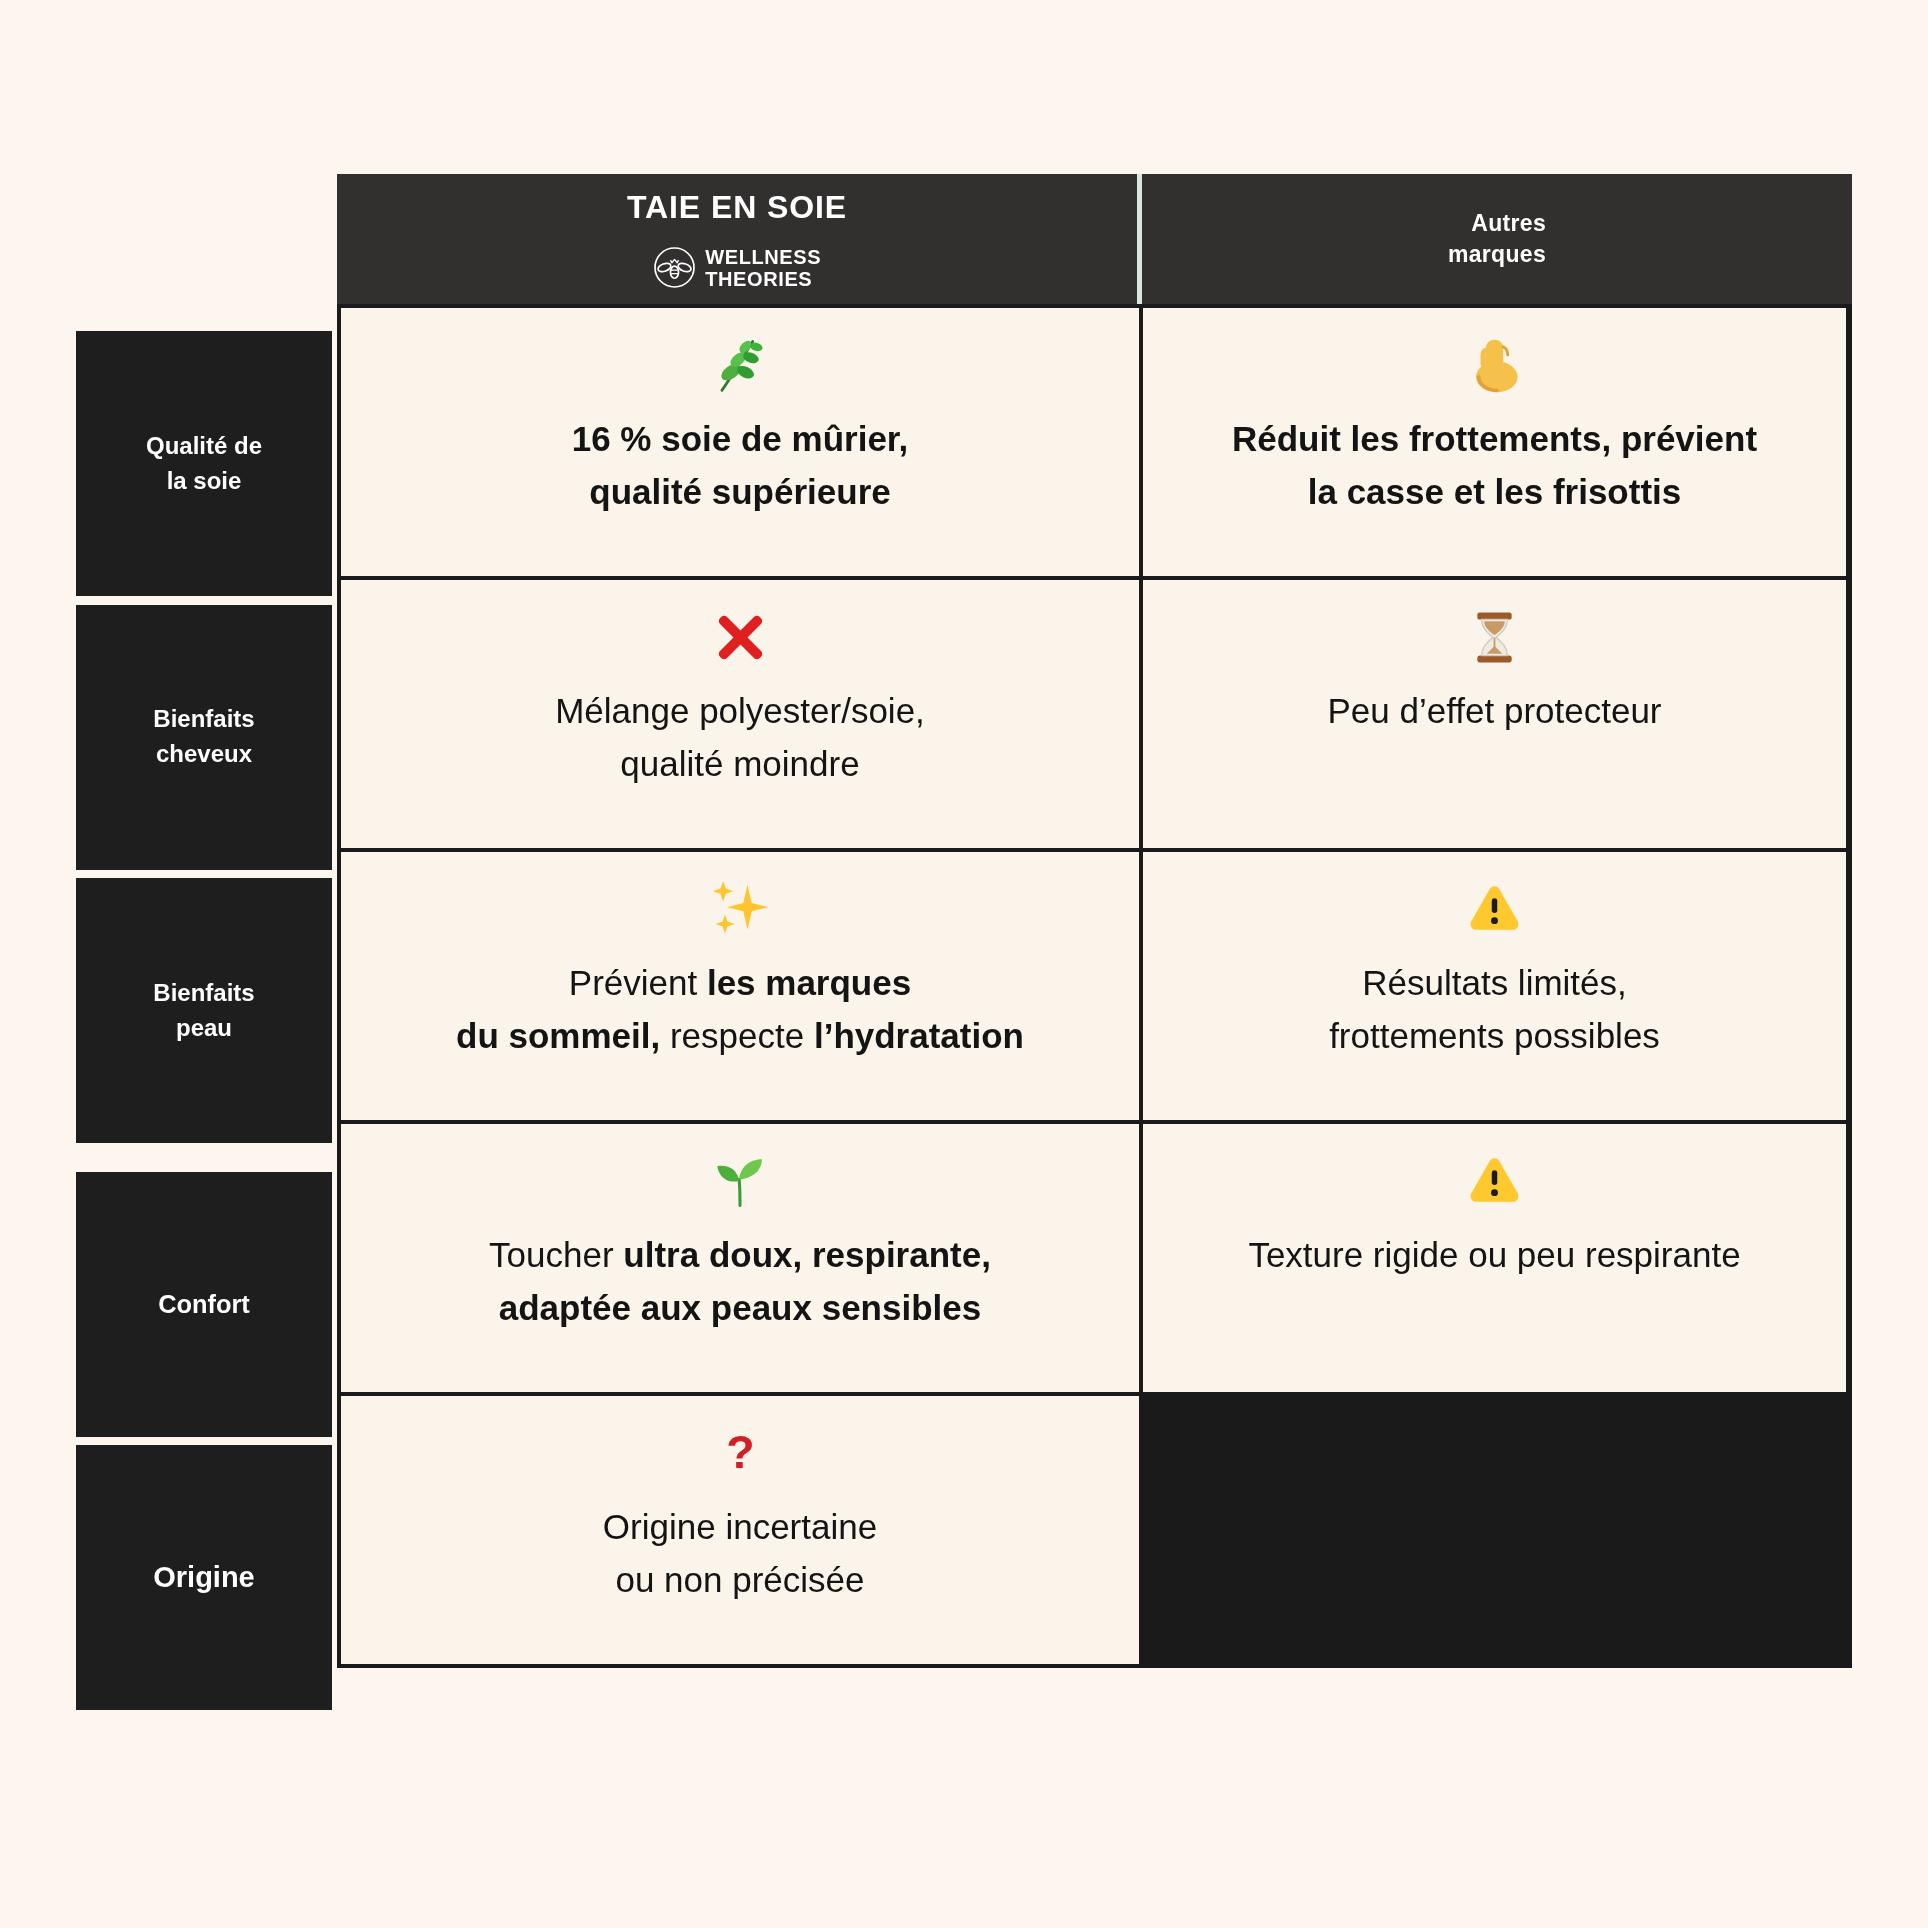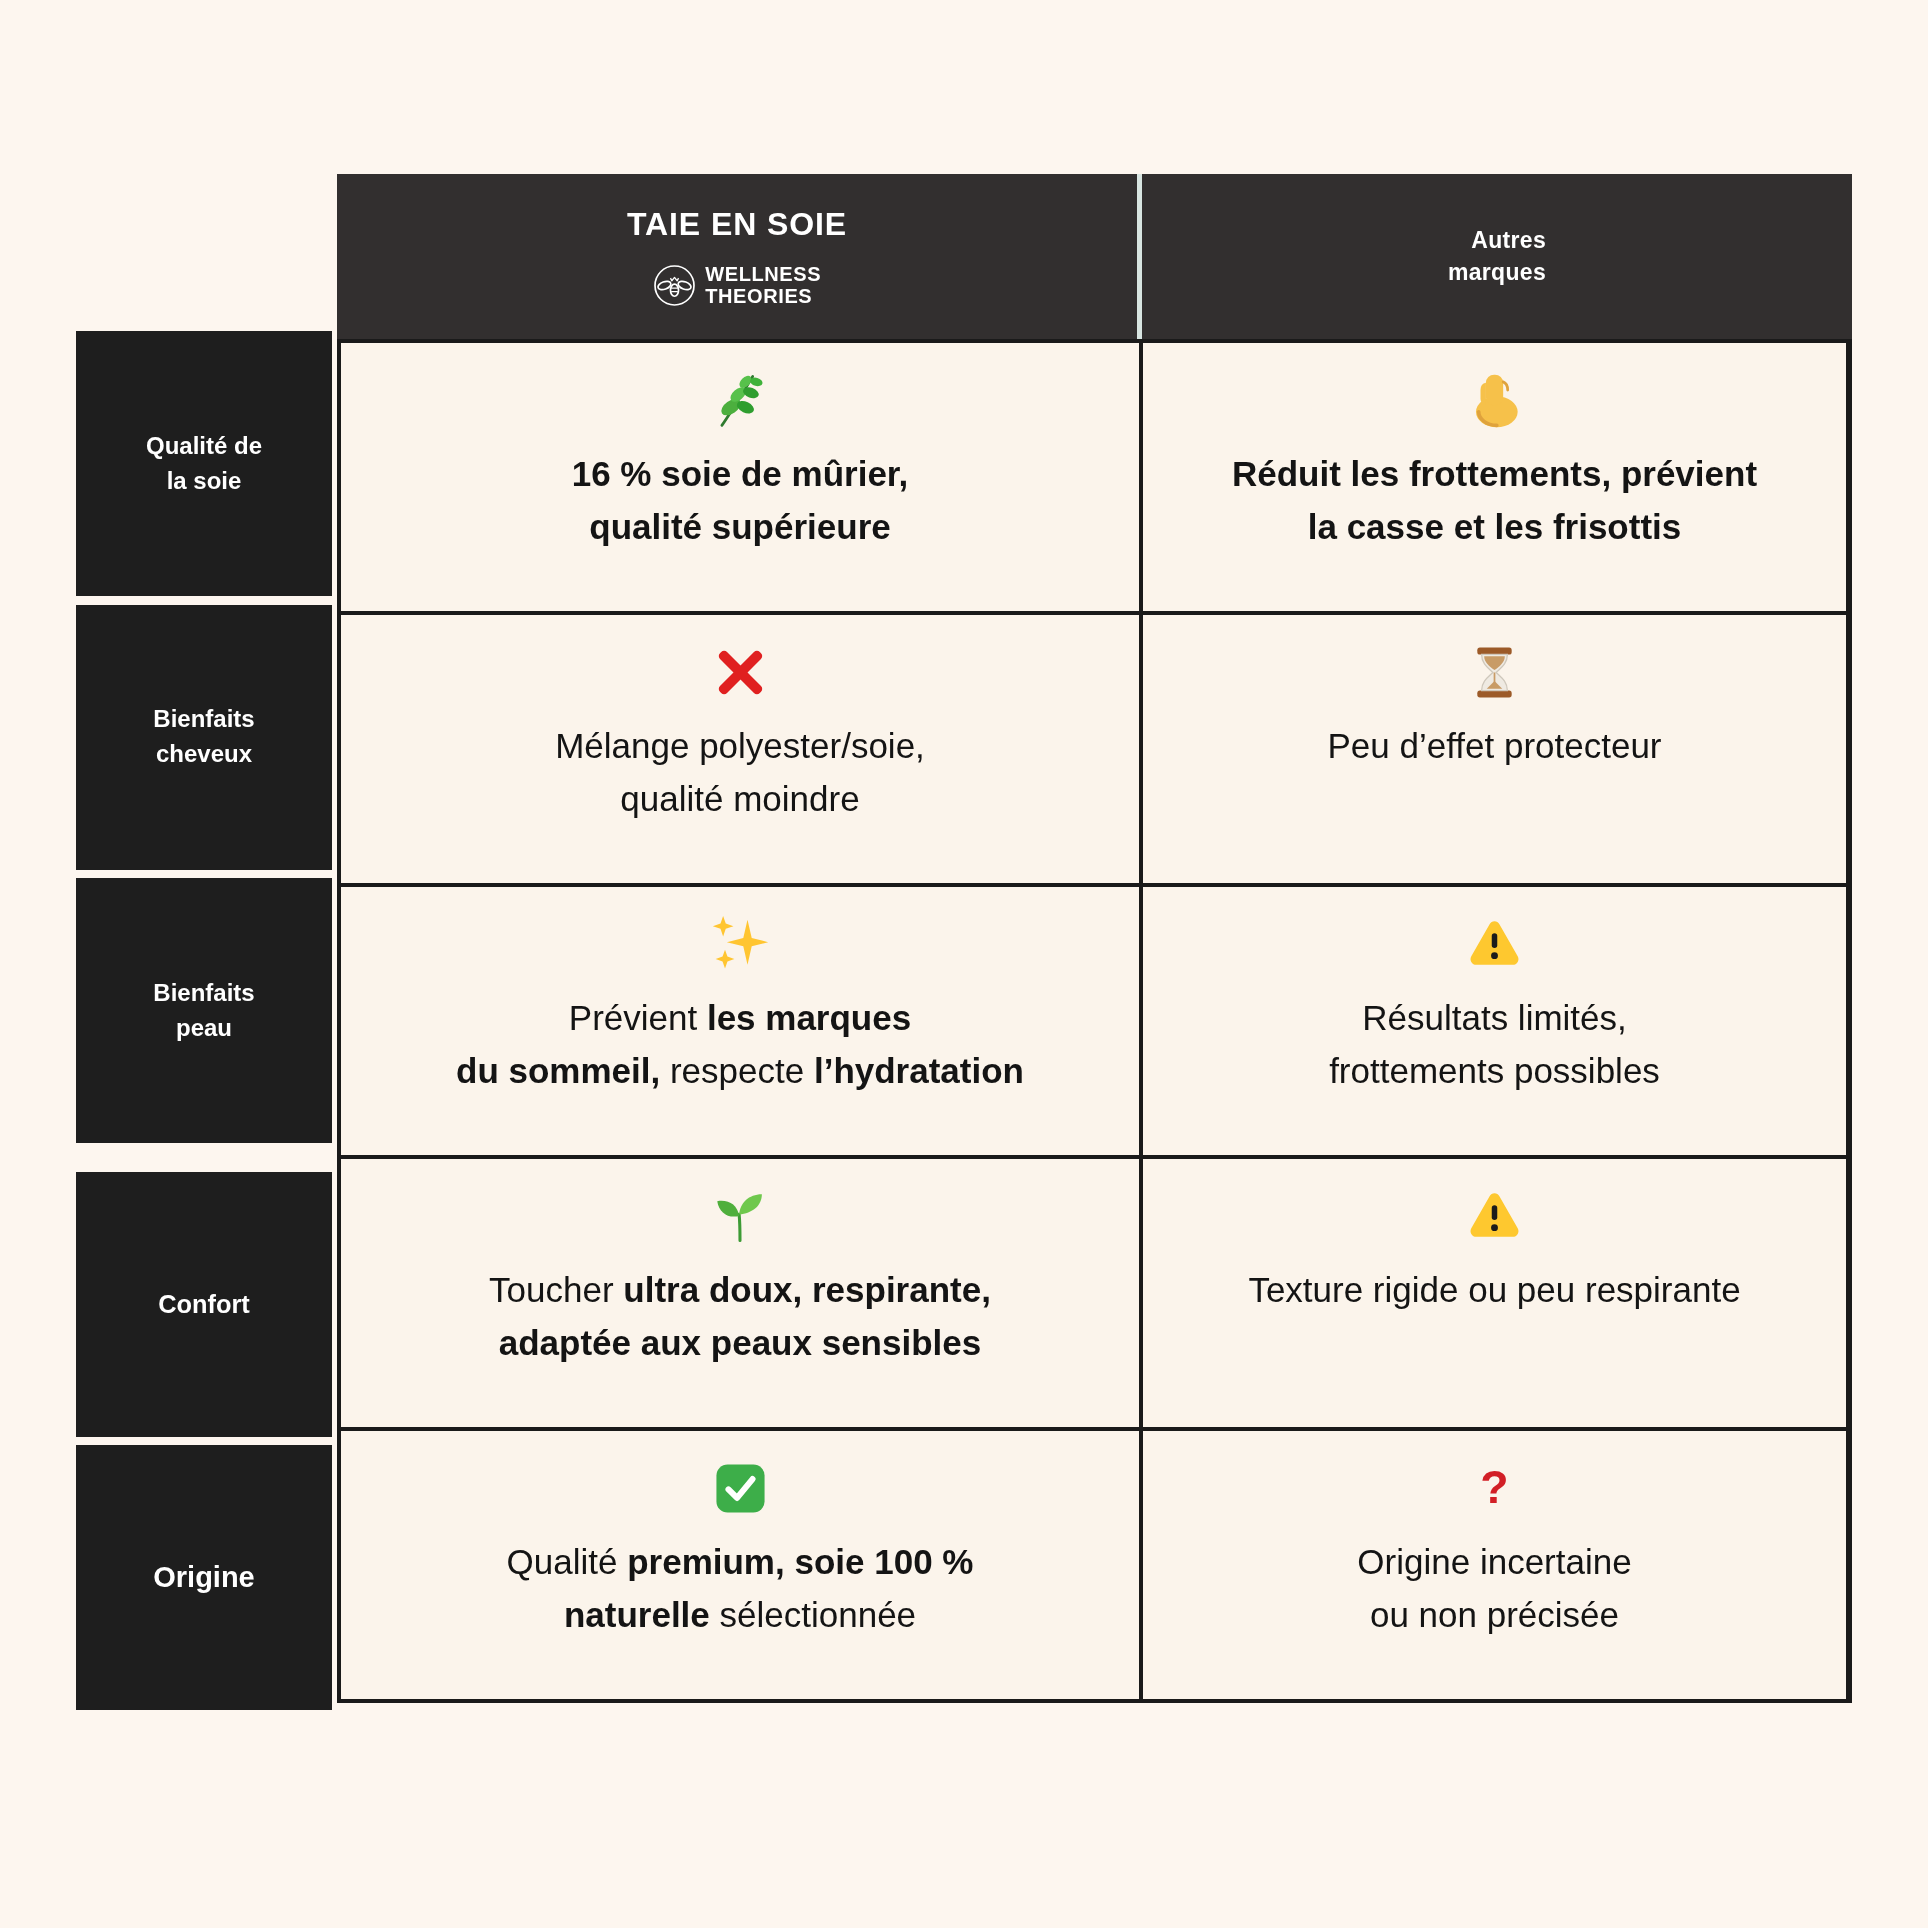--- a/index.html
+++ b/index.html
@@ -6,21 +6,21 @@
   body {
     width: 1928px; height: 1928px;
     background: #FDF6EF;
     font-family: "Liberation Sans", "DejaVu Sans", sans-serif;
     position: relative;
     overflow: hidden;
   }
   .table-wrap { position: absolute; left: 337px; top: 174px; width: 1515px; }
 
   
-  .col-headers { display: grid; grid-template-columns: 805px 710px; height: 165px; border-radius: 21px; }
+  .col-headers { display: grid; grid-template-columns: 805px 710px; height: 130px; border-radius: 21px; }
   .col-head {
     background: #322F2F; color: #fff;
     display: flex; flex-direction: column; align-items: center; justify-content: center;
   }
   .col-head.ours { border-right: 5.6px solid #D8E5E1; }
   .col-head-title { font-size: 32px; font-weight: bold; letter-spacing: 0.9px; }
   .brand { display: flex; align-items: center; gap: 9.4px; margin-top: 20px; }
   .brand-text { display: flex; flex-direction: column; font-size: 20px; font-weight: bold; letter-spacing: 0.6px; line-height: 1.1; }
   .col-head-title.autres { font-size: 23px; line-height: 1.35; white-space: pre-line; text-align: right; letter-spacing: 0.3px; }
 
@@ -199,30 +199,20 @@
             <path d="M32,5 C34.4,5 36.5,6.3 37.7,8.4 L59,45.6 C60.2,47.7 60.2,50.2 59,52.3 C57.8,54.4 55.6,55.7 53.2,55.7 L10.8,55.7 C8.4,55.7 6.2,54.4 5,52.3 C3.8,50.2 3.8,47.7 5,45.6 L26.3,8.4 C27.5,6.3 29.6,5 32,5 Z" fill="#FEC82F"></path>
             <rect x="28.8" y="19" width="6.4" height="17" rx="3.2" fill="#1b1b1b"></rect>
             <circle cx="32" cy="45" r="4" fill="#1b1b1b"></circle>
           </svg>
         </span>
       <div class="cell-text"><span>Texture rigide ou peu respirante</span></div>
     </div>
 
     <div class="cell">
       <span class="icon">
-          <svg viewBox="0 0 64 64" width="55" height="55">
-            <rect x="4" y="4" width="56" height="56" rx="13" fill="#3DAE49"></rect>
-            <path d="M18,33 L28,43 L46,21" fill="none" stroke="#fff" stroke-width="7" stroke-linecap="round" stroke-linejoin="round"></path>
-          </svg>
-        </span>
-      <div class="cell-text"><span>Qualité </span><b>premium,</b><span> </span><b>soie 100 %
-naturelle</b><span> sélectionnée</span></div>
-    </div>
-    <div class="cell">
-      <span class="icon">
           <svg viewBox="0 0 64 64" width="53" height="53">
             <text x="32" y="50" text-anchor="middle" font-family="Liberation Sans, DejaVu Sans, sans-serif" font-size="56" font-weight="bold" fill="#D21F26">?</text>
           </svg>
         </span>
       <div class="cell-text"><span>Origine incertaine
 ou non précisée</span></div>
     </div>
   </div>
 </div>
 

